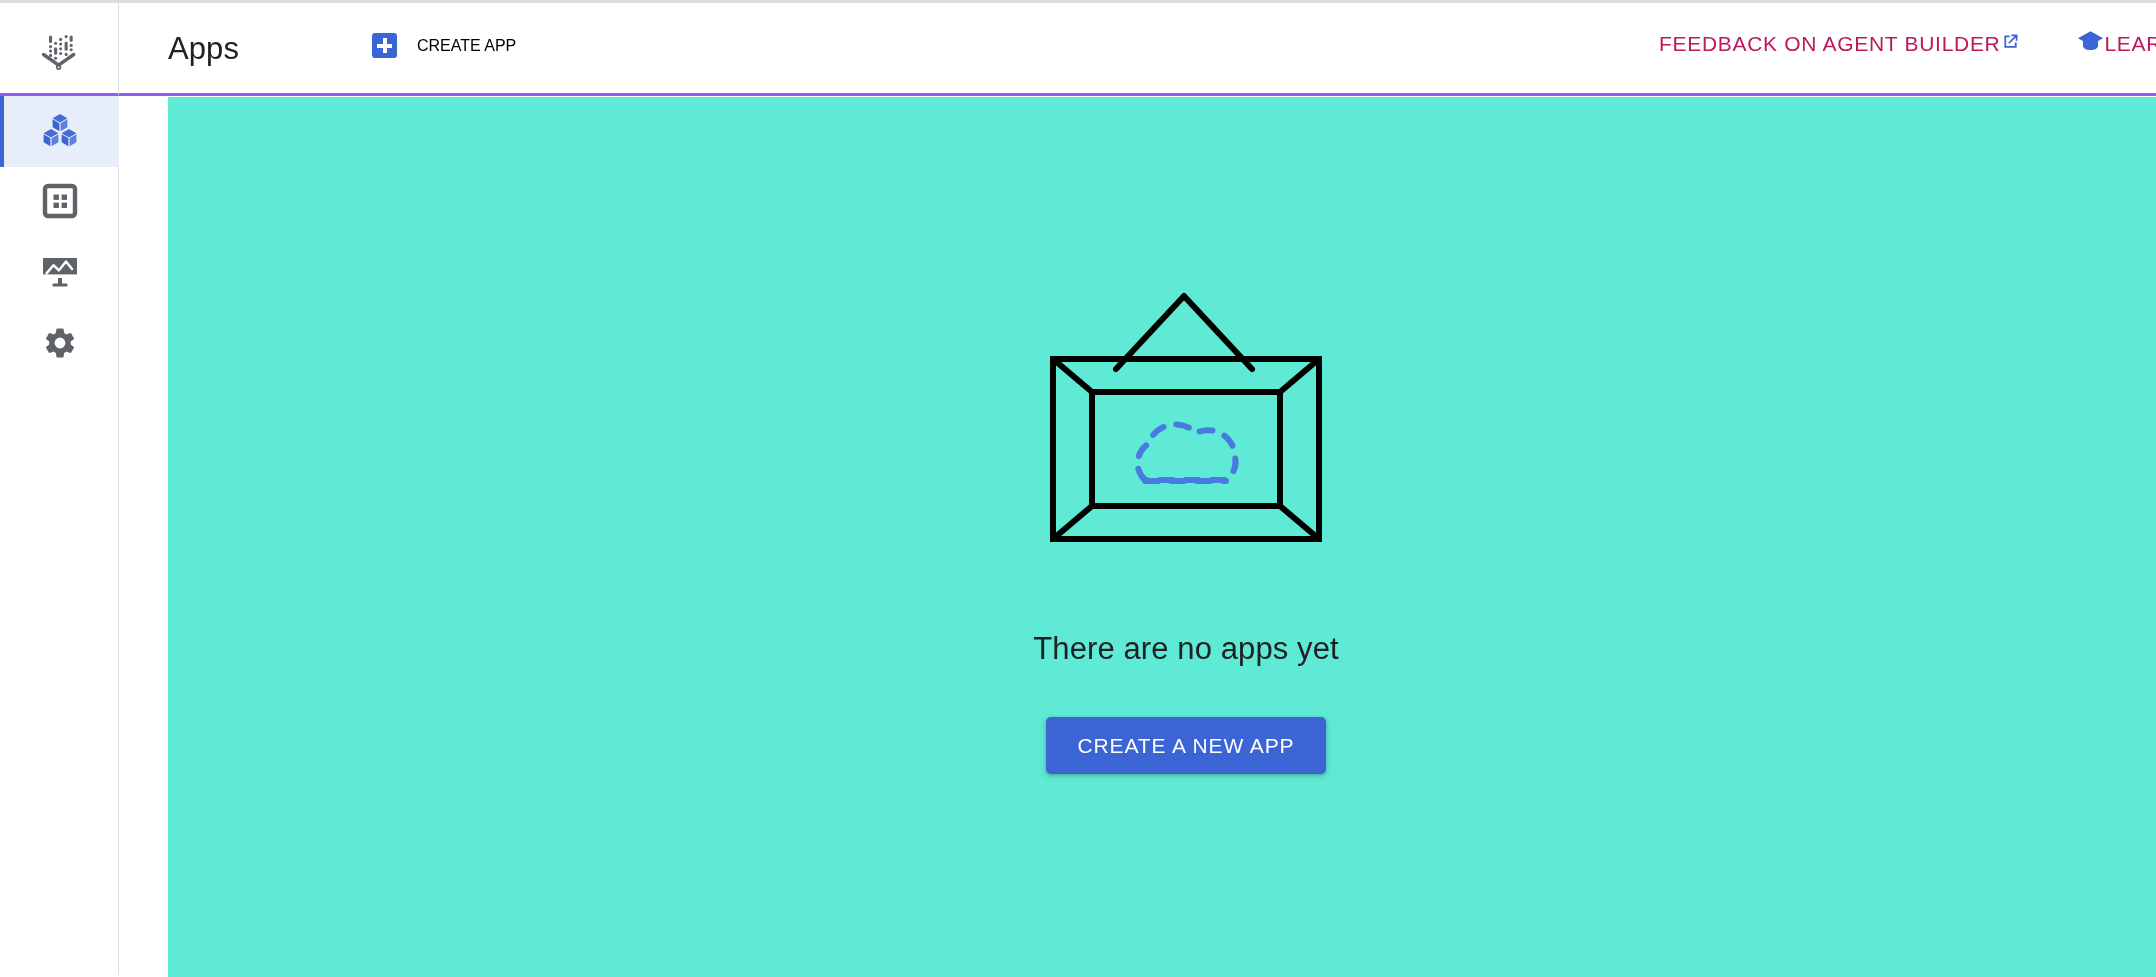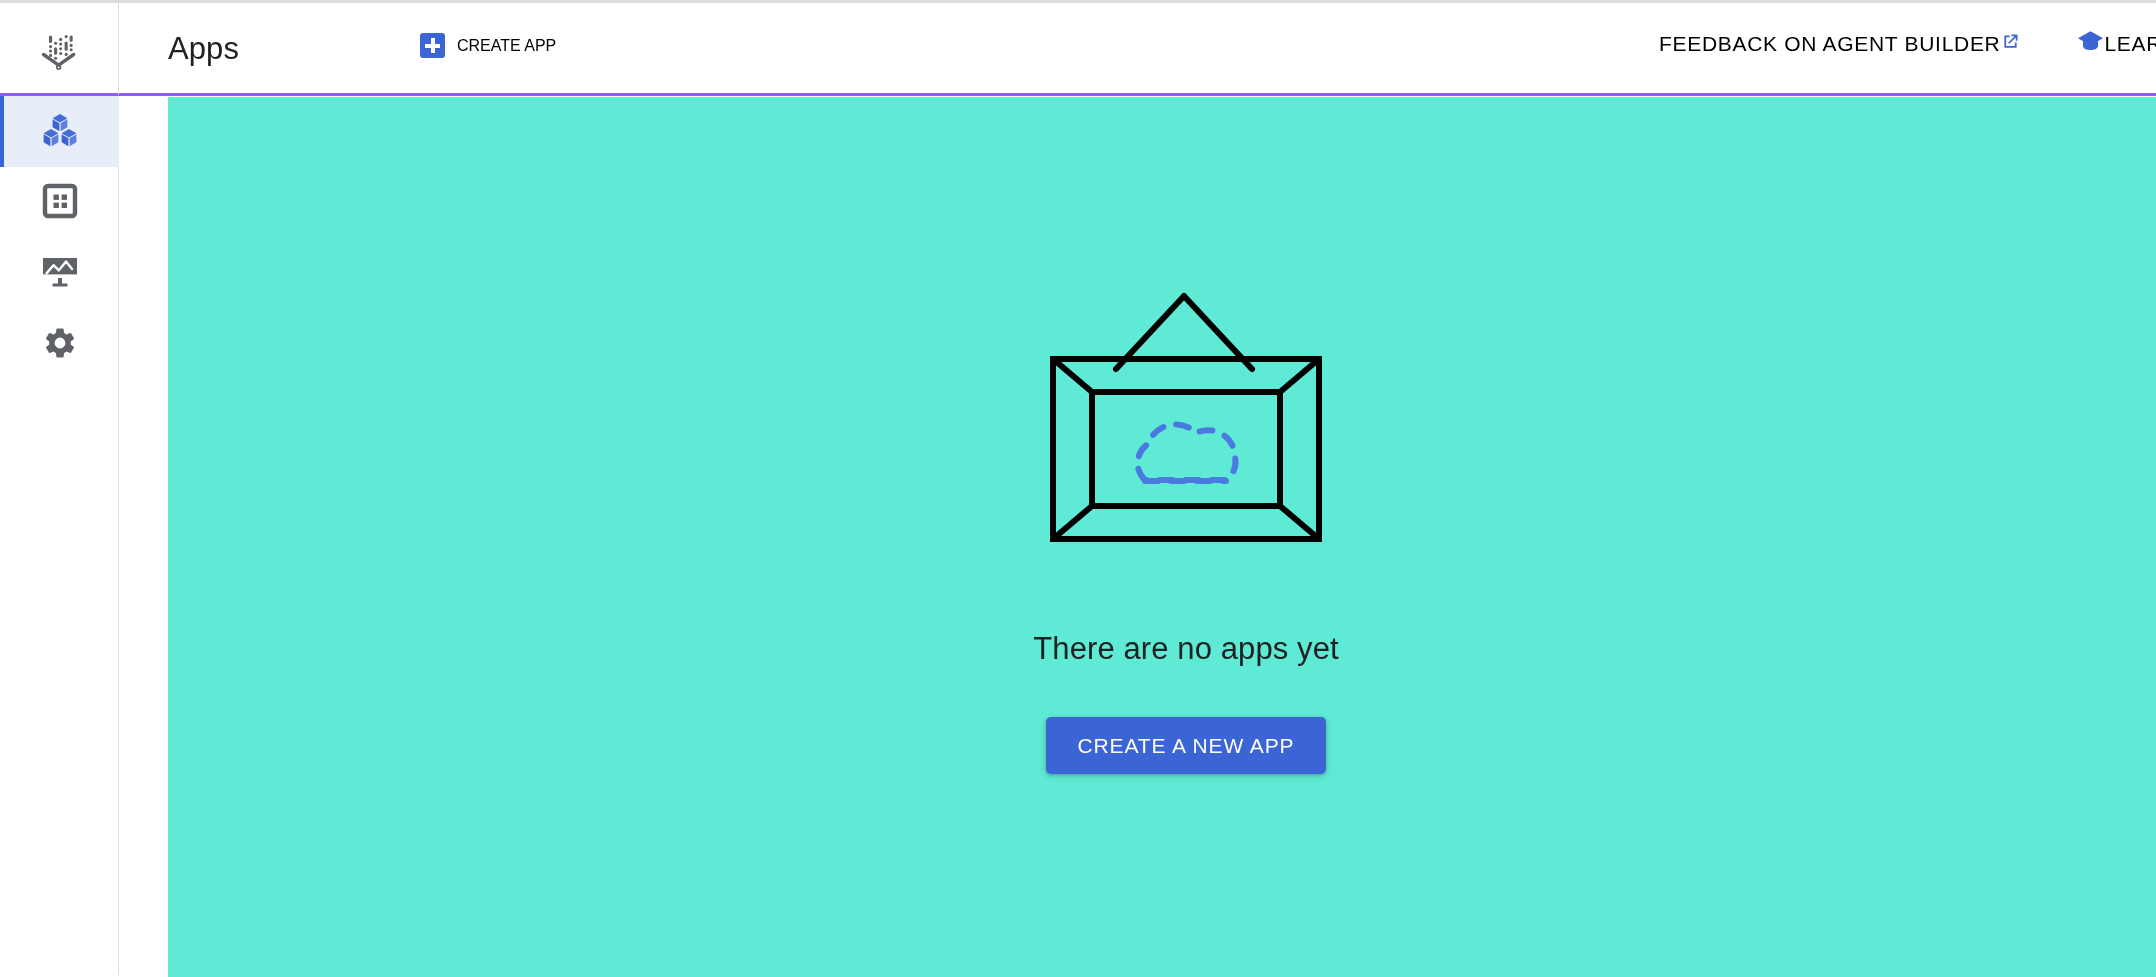--- a/index.html
+++ b/index.html
@@ -63,24 +63,23 @@
     letter-spacing: 0.1px;
     white-space: nowrap;
   }
 
   .create-app-link {
     position: absolute;
     left: 372px;
     top: 30px;
     display: flex;
     align-items: center;
-    gap: 12px;
+    gap: 20px;
     cursor: pointer;
     user-select: none;
-    margin-left: 48px;
   }
 
   .plus-box {
     width: 25px;
     height: 25px;
     background: #3b64d4;
     border-radius: 3px;
     position: relative;
     flex: none;
   }
@@ -107,21 +106,21 @@
     align-items: center;
     gap: 56px;
     padding-right: 0;
   }
 
   .header-action {
     display: flex;
     align-items: center;
     cursor: pointer;
     user-select: none;
-    color: #000000;
+    color: #be185d;
     font-size: 21px;
     letter-spacing: 0.7px;
     font-weight: 500;
     white-space: nowrap;
   }
 
   .learn-action {
     margin-right: -22px;
   }
 

